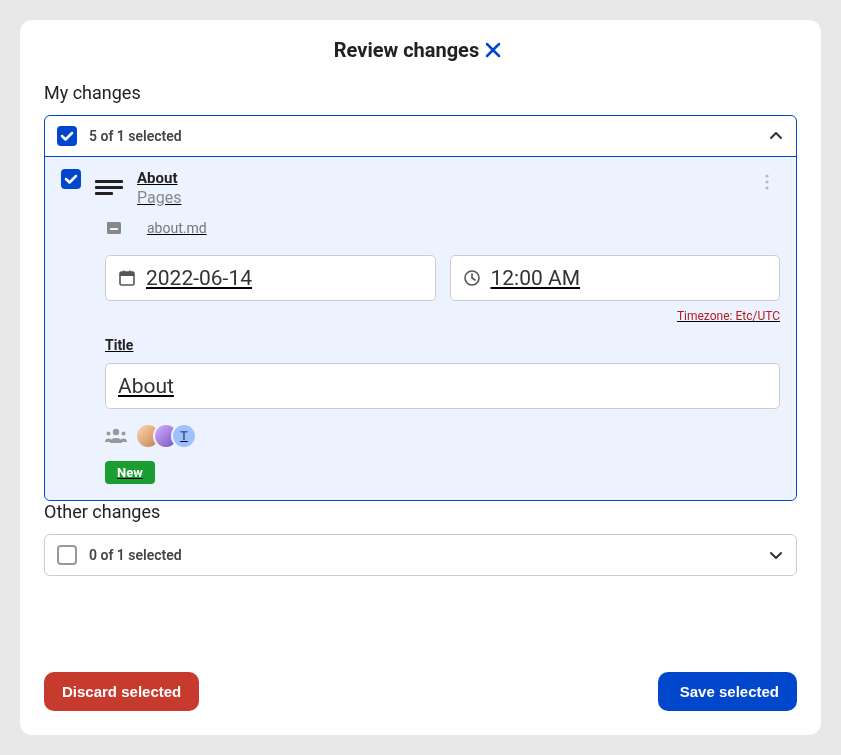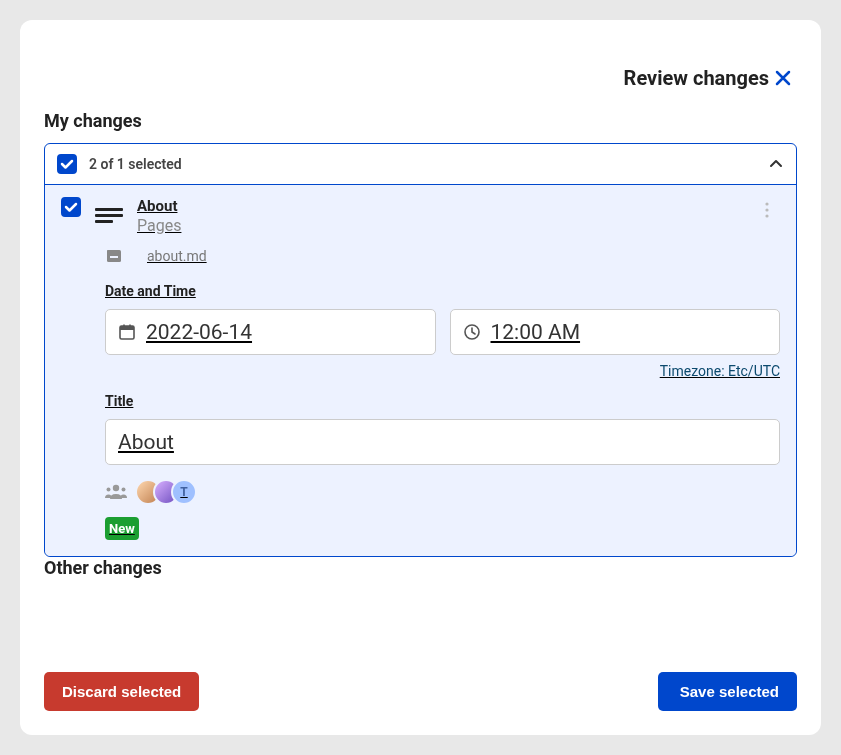--- a/index.html
+++ b/index.html
@@ -15,41 +15,40 @@
       border-radius: 12px;
       padding: 16px 24px 24px 24px;
       width: 100%;
       height: 100%;
       display: flex;
       flex-direction: column;
       position: relative;
     }
     .modal-header {
       display: flex;
-      justify-content: flex-end;
+      justify-content: center;
       align-items: center;
       margin-bottom: 18px;
-      margin-top: 28px;
     }
     .modal-title {
       font-size: 20px;
       font-weight: 700;
       color: #222;
     }
     .close-btn {
       background: none;
       border: none;
       cursor: pointer;
       color: #0047cc;
       padding: 4px;
       display: flex;
     }
     .section-title {
       font-size: 18px;
-      font-weight: 700;
+      font-weight: 400;
       color: #222;
       margin-bottom: 12px;
     }
     .section-title.other { }
     .group {
       border: 1.5px solid #ccc;
       border-radius: 6px;
     }
     .group.selected { border-color: #0047cc; }
     .group-header {
@@ -151,22 +150,22 @@
       padding: 10px 12px;
       display: flex;
       align-items: center;
       gap: 10px;
       font-size: 21px;
       color: #333;
     }
     .input-box.title { margin-left: 44px; }
     .tz-row {
       text-align: right;
-      font-size: 14px;
-      color: #0c4a6e;
+      font-size: 12px;
+      color: #b91c1c;
       margin-bottom: 14px;
     }
     .avatars-row {
       display: flex;
       align-items: center;
       gap: 8px;
       margin-left: 44px;
       margin-top: 14px;
     }
     .avatars {
@@ -202,31 +201,31 @@
       align-items: center;
       gap: 8px;
       color: #777;
       font-size: 14px;
     }
     .badge {
       background: #1b9e31;
       color: #fff;
       font-weight: 700;
       font-size: 13px;
-      padding: 4px 4px;
+      padding: 4px 12px;
       border-radius: 4px;
     }
     .footer {
       display: flex;
       justify-content: space-between;
       margin-top: auto;
     }
     .btn {
       border: none;
-      border-radius: 5px;
+      border-radius: 10px;
       padding: 11px 18px;
       font-size: 15px;
       font-weight: 700;
       cursor: pointer;
       color: #fff;
     }
     .btn-danger { background: #c73a2e; }
     .btn-primary { background: #0047cc; padding-left: 22px; }
     .people-icon { color: #999; }
   </style>
@@ -245,21 +244,21 @@
 
   <div class="section-title">My changes</div>
 
   <div class="group selected">
     <div class="group-header expanded">
       <div class="checkbox checked">
         <svg width="14" height="14" viewBox="0 0 14 14">
             <path d="M2 7 L5.5 10.5 L12 4" stroke="#fff" stroke-width="2.5" fill="none" stroke-linecap="round" stroke-linejoin="round"></path>
           </svg>
       </div>
-      <div class="group-header-text">2 of 1 selected</div>
+      <div class="group-header-text">5 of 1 selected</div>
       <svg class="chevron" width="16" height="16" viewBox="0 0 16 16">
           <path d="M3 10 L8 5 L13 10" stroke="currentColor" stroke-width="2" fill="none" stroke-linecap="round" stroke-linejoin="round"></path>
         </svg>
     </div>
 
     <div class="change-item">
       <div class="item-top">
         <div class="checkbox checked">
           <svg width="14" height="14" viewBox="0 0 14 14">
               <path d="M2 7 L5.5 10.5 L12 4" stroke="#fff" stroke-width="2.5" fill="none" stroke-linecap="round" stroke-linejoin="round"></path>
@@ -285,21 +284,20 @@
 
       <div class="file-row">
         <svg width="18" height="18" viewBox="0 0 18 18" fill="#888">
             <rect x="2" y="3" width="14" height="12" rx="1.5" fill="#888"></rect>
             <rect x="2" y="3" width="7" height="4" rx="1" fill="#888"></rect>
             <rect x="5" y="9" width="8" height="2" fill="#edf2ff"></rect>
           </svg>
         <span>about.md</span>
       </div>
 
-      <div class="field-label">Date and Time</div>
       <div class="date-row">
         <div class="input-box">
           <svg width="18" height="18" viewBox="0 0 18 18" fill="#555">
               <rect x="2" y="3" width="14" height="13" rx="1.5" fill="none" stroke="#555" stroke-width="1.6"></rect>
               <rect x="2" y="3" width="14" height="4" fill="#555"></rect>
               <line x1="6" y1="1.5" x2="6" y2="4" stroke="#555" stroke-width="1.6"></line>
               <line x1="12" y1="1.5" x2="12" y2="4" stroke="#555" stroke-width="1.6"></line>
             </svg>
           <span>2022-06-14</span>
         </div>
@@ -335,18 +333,27 @@
       </div>
 
       <div class="last-row">
         <div class="badge">New</div>
       </div>
     </div>
   </div>
 
   <div class="section-title other">Other changes</div>
 
+  <div class="group">
+    <div class="group-header">
+      <div class="checkbox"></div>
+      <div class="group-header-text">0 of 1 selected</div>
+      <svg class="chevron" width="16" height="16" viewBox="0 0 16 16">
+          <path d="M3 6 L8 11 L13 6" stroke="currentColor" stroke-width="2" fill="none" stroke-linecap="round" stroke-linejoin="round"></path>
+        </svg>
+    </div>
+  </div>
 
   <div class="footer">
     <button class="btn btn-danger">Discard selected</button>
     <button class="btn btn-primary">Save selected</button>
   </div>
 </div>
 
 </body></html>

